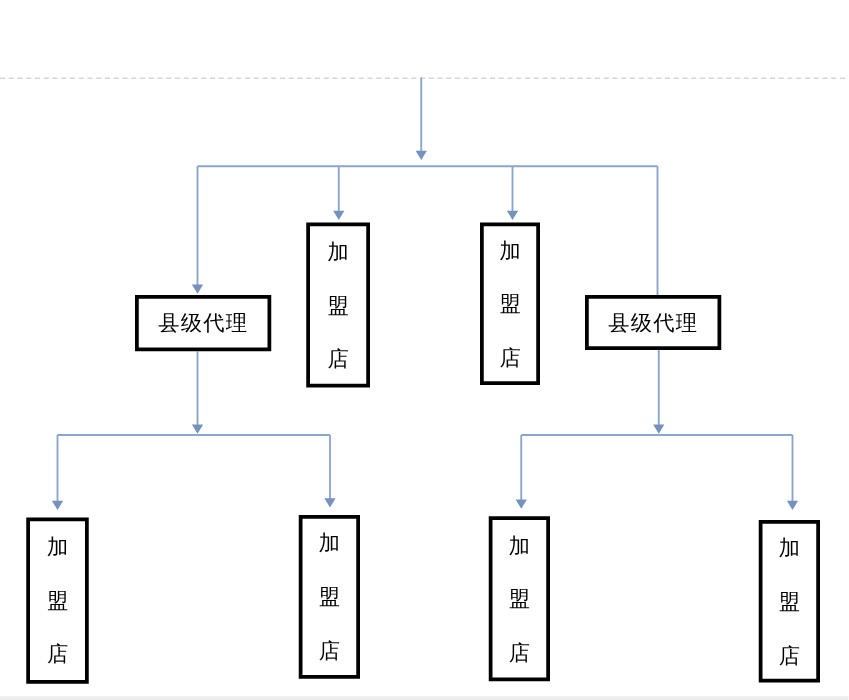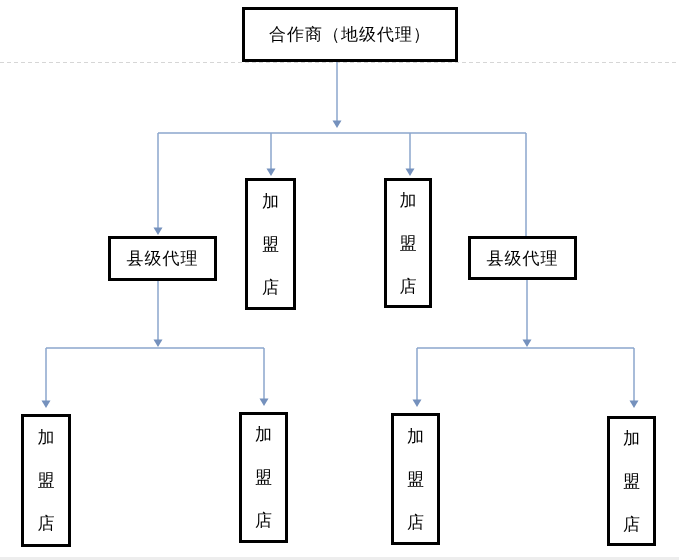--- a/index.html
+++ b/index.html
@@ -118,21 +118,20 @@
     <g class="edge">
       <line x1="417" y1="348" x2="417" y2="400"></line>
       <path class="head" d="M412.5,399.5 L421.5,399.5 L417,407 Z"></path>
     </g>
     <g class="edge">
       <line x1="634" y1="348" x2="634" y2="401"></line>
       <path class="head" d="M629.5,400.5 L638.5,400.5 L634,408 Z"></path>
     </g>
   </svg>
 
-  <div class="node h" style="left:242px; top:7px; width:216px; height:55px;">合作商（地级代理）</div>
 
   <div class="node h" style="left:108px; top:236px; width:109px; height:45px;">县级代理</div>
 
   <div class="node v" style="left:245px; top:178px; width:51px; height:132px;">加
 盟
 店</div>
 
   <div class="node v" style="left:384px; top:178px; width:48px; height:130px;">加
 盟
 店</div>

